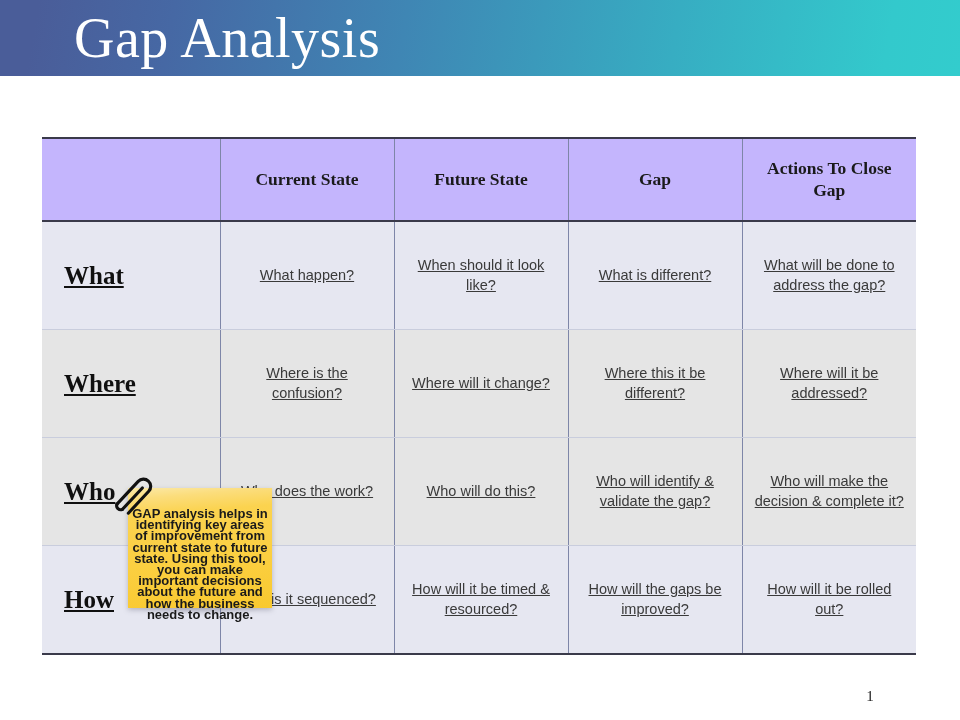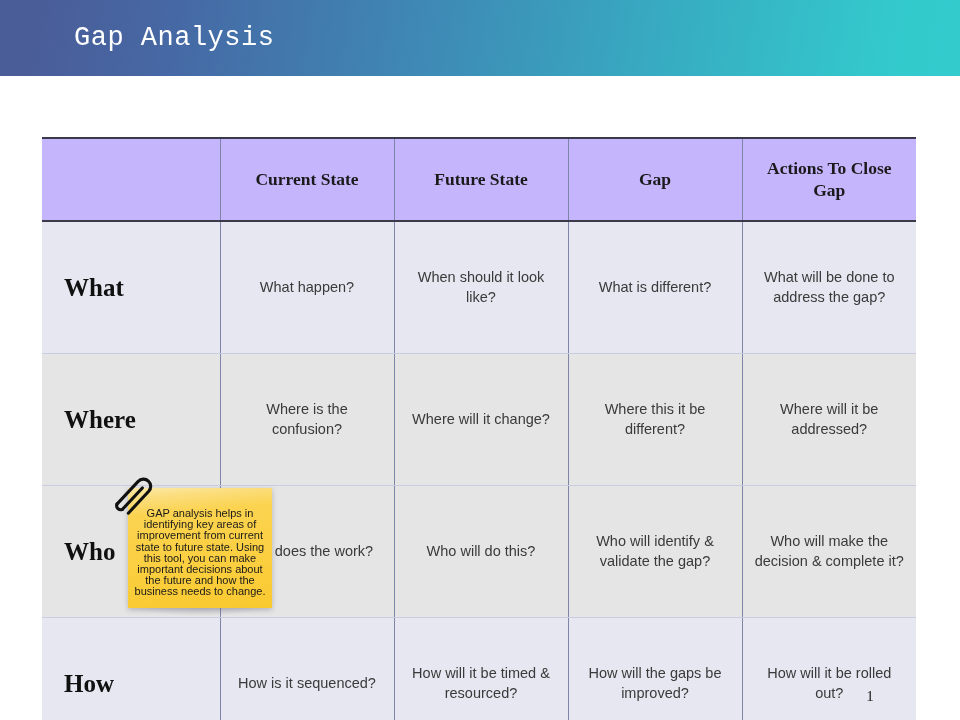--- a/index.html
+++ b/index.html
@@ -21,22 +21,22 @@
     left: 0;
     top: 0;
     width: 960px;
     height: 76px;
     background: linear-gradient(100deg, #4a5d99 0%, #4a5d99 4%, #4668a4 18%, #3f86b4 42%, #37adc2 70%, #33c9cc 92%, #33cccd 100%);
   }
   #header-title {
     position: absolute;
     left: 74px;
     top: 10px;
-    font-family: Liberation Mono, monospace;
-    font-size: 27px;
+    font-family: Liberation Serif, serif;
+    font-size: 56px;
     font-weight: 400;
     color: #ffffff;
     letter-spacing: 0.5px;
     line-height: 56px;
     white-space: nowrap;
   }
 
   
   #gap-table {
     position: absolute;
@@ -65,28 +65,29 @@
     border-top: 2px solid #3a3a4a;
     border-bottom: 2px solid #3a3a4a;
     border-left: 1px solid #7e86a8;
   }
   #gap-table thead th.label-head {
     border-left: none;
   }
 
   #gap-table tbody td {
     height: 95px;
-    padding: 18px 10px;
+    padding: 6px 10px;
     font-size: 14.5px;
     color: #3a3a3a;
     text-align: center;
     vertical-align: middle;
     line-height: 1.35;
     border-left: 1px solid #7e86a8;
     border-bottom: 1px solid #c9cddd;
+    text-decoration: underline;
   }
   #gap-table tbody td.row-label {
     border-left: none;
     font-family: "Liberation Serif", "DejaVu Serif", serif;
     font-size: 25px;
     font-weight: bold;
     color: #101010;
     text-align: left;
     padding-left: 22px;
   }
@@ -115,25 +116,25 @@
     width: 144px;
     height: 120px;
     background: linear-gradient(175deg, #fbe9a8 0%, #fbdd7c 9%, #fbd34f 22%, #fbcf41 60%, #f9c92f 100%);
     box-shadow: 0 2px 5px rgba(90, 90, 110, 0.35);
   }
   #sticky-note-text {
     position: absolute;
     left: 4px;
     top: 20px;
     width: 136px;
-    font-size: 11px;
+    font-size: 13px;
     line-height: 11.2px;
     color: #1a1a1a;
     text-align: center;
-    font-weight: normal;
+    font-weight: bold;
   }
   #note-curl {
     position: absolute;
     left: 16px;
     top: 140px;
     width: 152px;
     height: 14px;
     border-radius: 50%;
     background: radial-gradient(ellipse at 50% 0%, rgba(120,120,140,0.42) 0%, rgba(120,120,140,0.10) 55%, rgba(255,255,255,0) 72%);
   }

